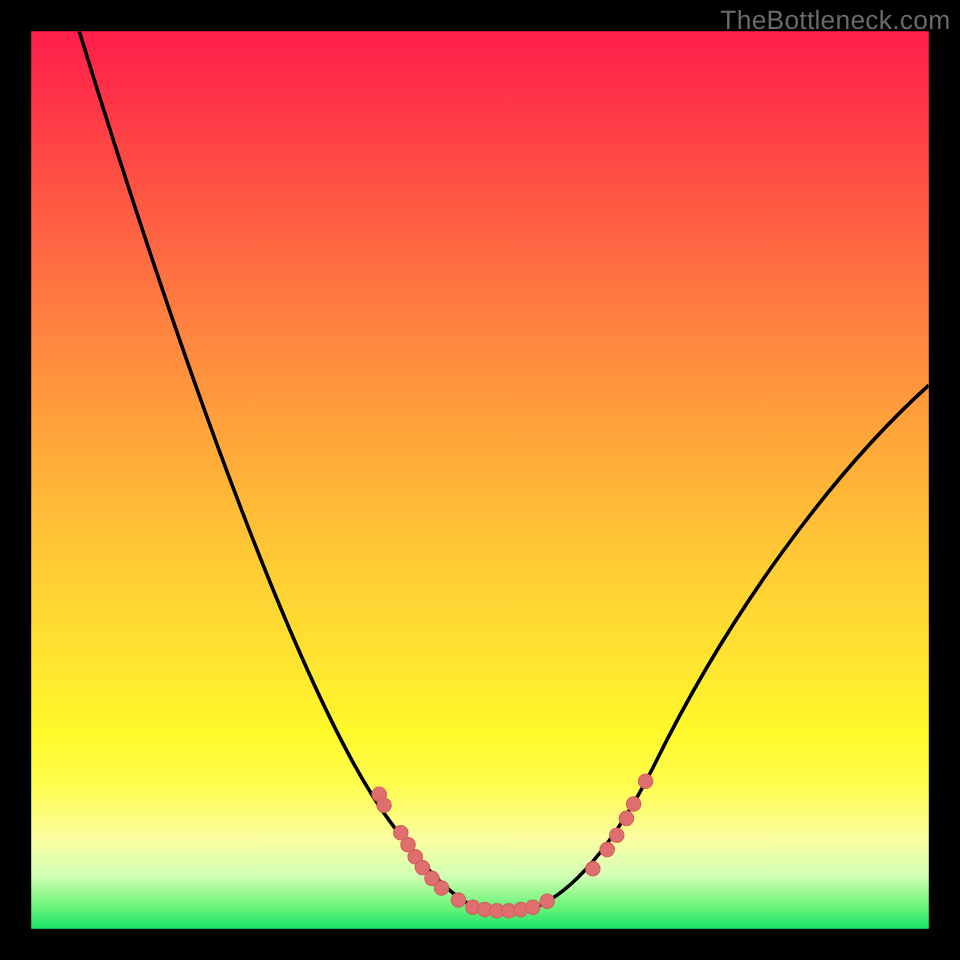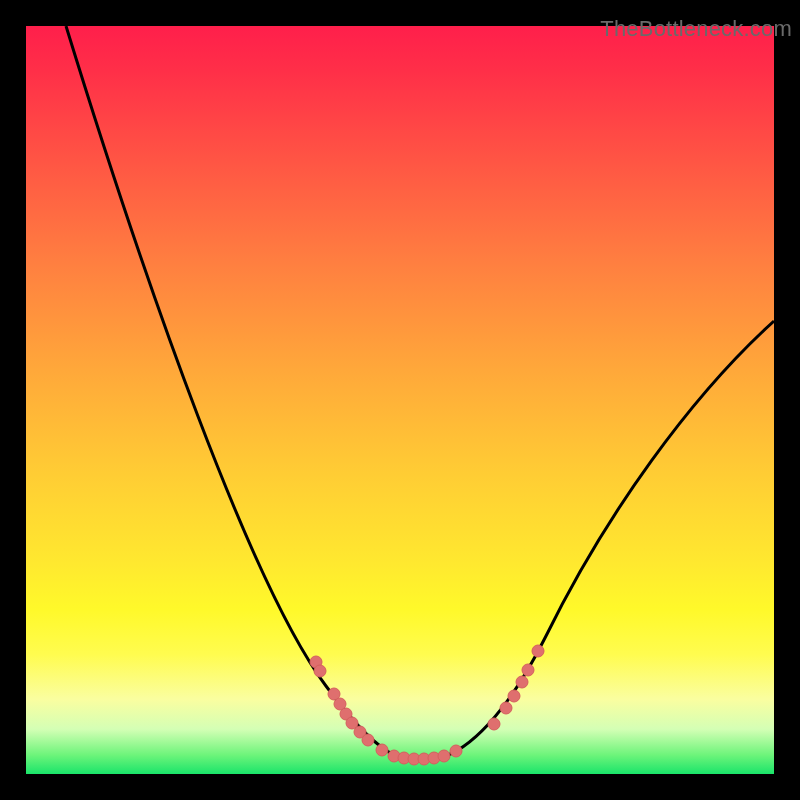--- a/index.html
+++ b/index.html
@@ -36,21 +36,21 @@
       #fff92a 78%,
       #fffc4f 84%,
       #fafea0 90%,
       #d4ffb5 94%,
       #6cf47a 97.5%,
       #1ae46a 100%
     );
   }
   .watermark {
     position: absolute;
-    top: 16px;
+    top: 4px;
     right: 8px;
     color: #6a6a6a;
     font-size: 22px;
     font-weight: 500;
     letter-spacing: 0.2px;
     z-index: 10;
   }
   svg.curve {
     position: absolute;
     left: 0;

